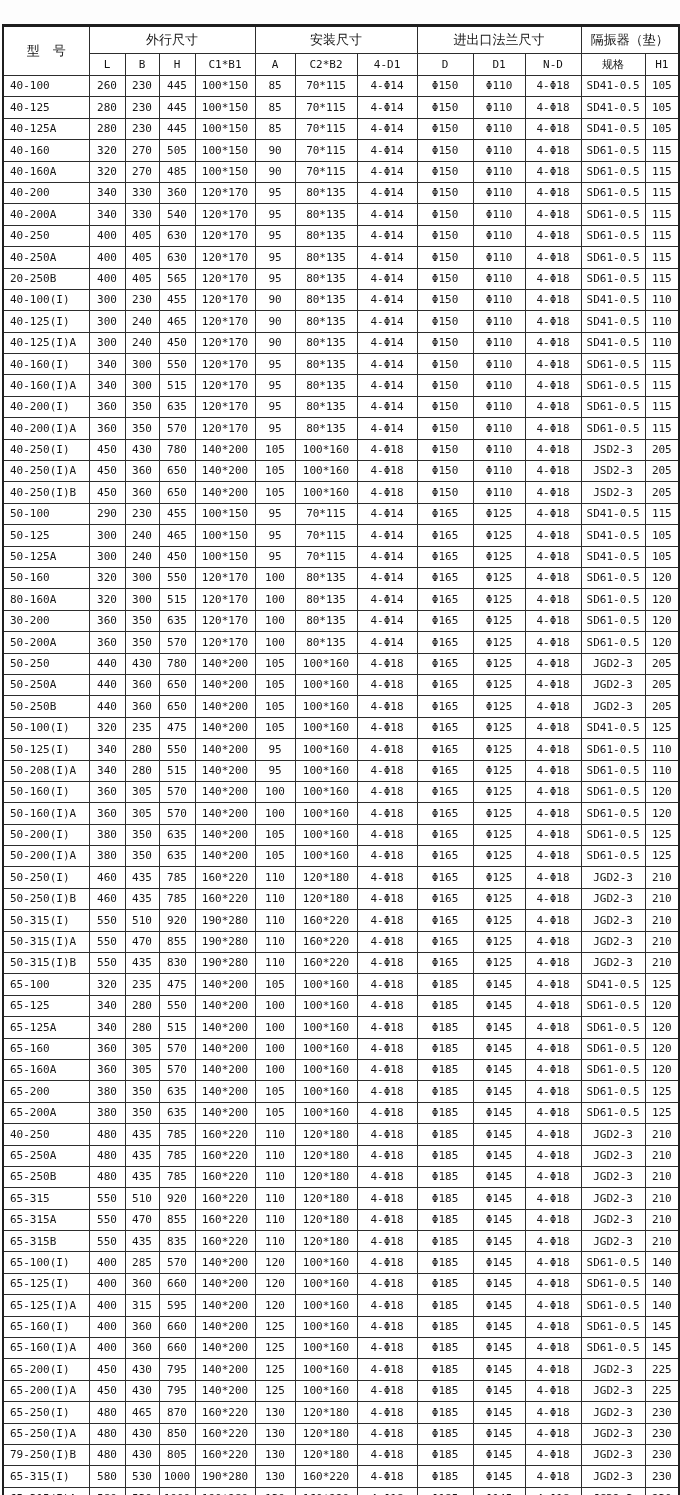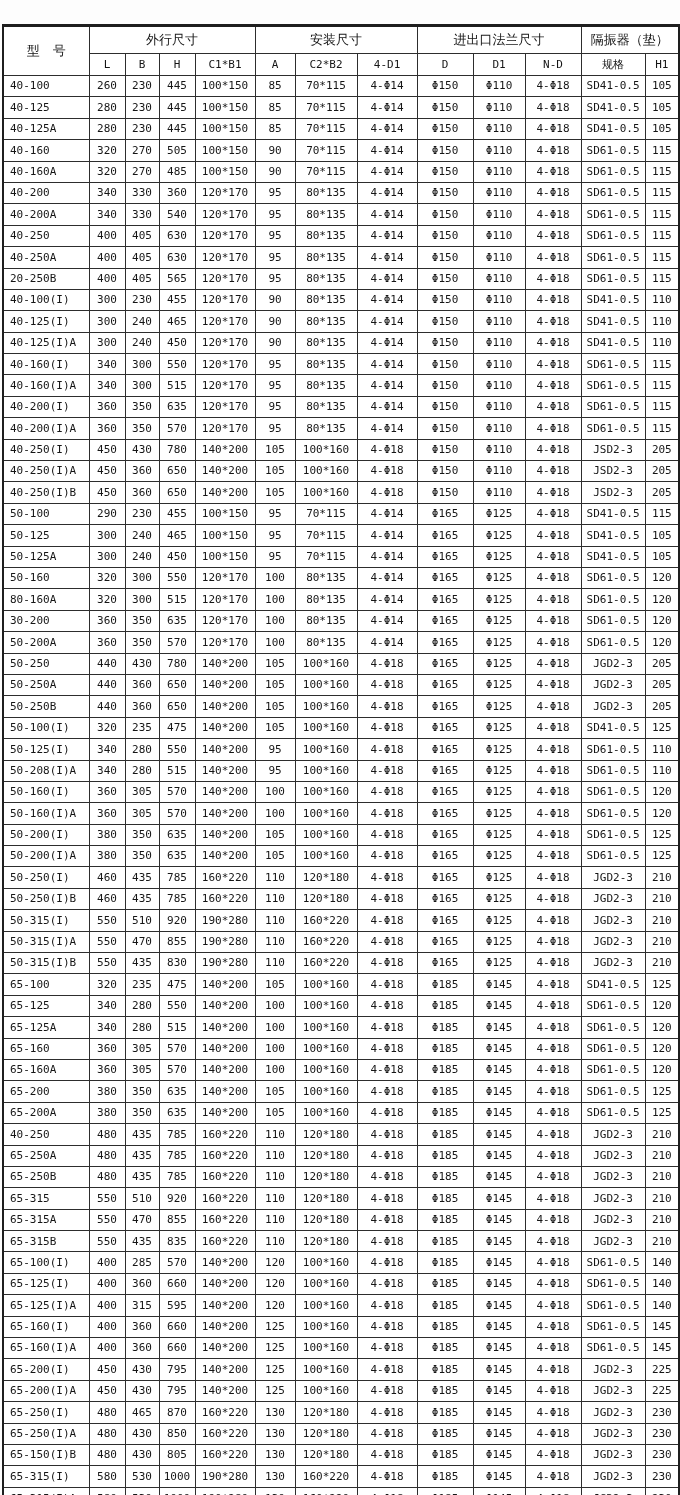--- a/index.html
+++ b/index.html
@@ -1021,21 +1021,21 @@
           <td>130</td>
           <td>120*180</td>
           <td>4-Φ18</td>
           <td>Φ185</td>
           <td>Φ145</td>
           <td>4-Φ18</td>
           <td>JGD2-3</td>
           <td>230</td>
         </tr>
         <tr>
-          <td class="model">65-150(I)B</td>
+          <td class="model">79-250(I)B</td>
           <td>480</td>
           <td>430</td>
           <td>805</td>
           <td>160*220</td>
           <td>130</td>
           <td>120*180</td>
           <td>4-Φ18</td>
           <td>Φ185</td>
           <td>Φ145</td>
           <td>4-Φ18</td>

